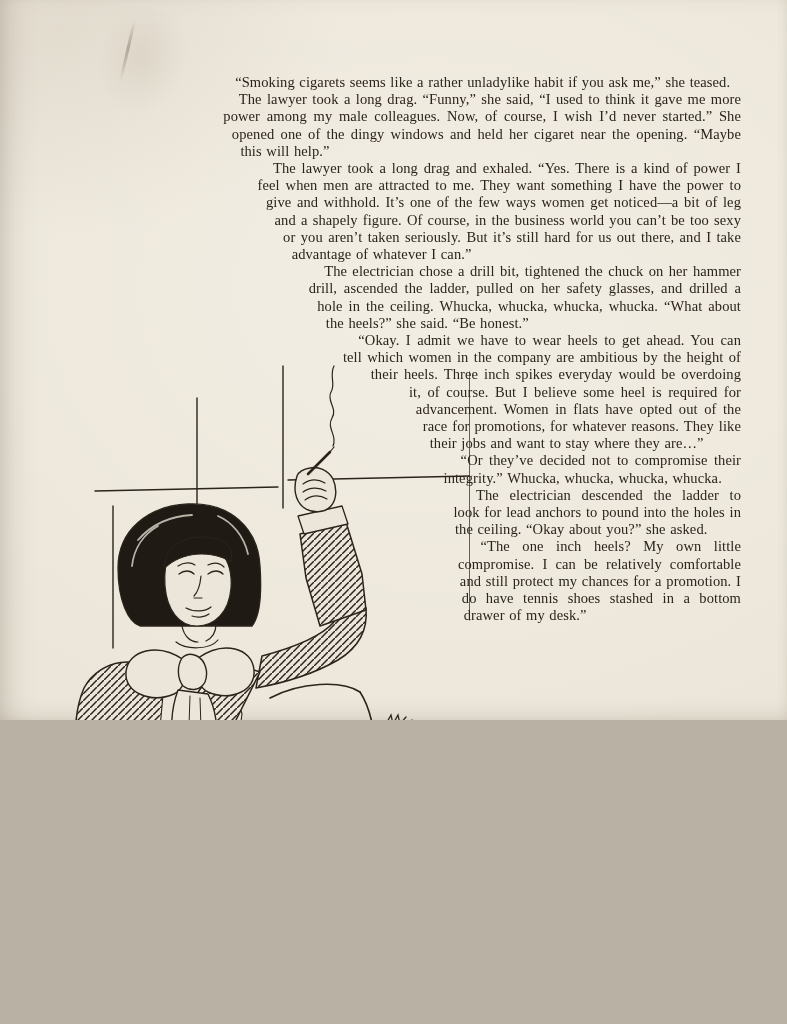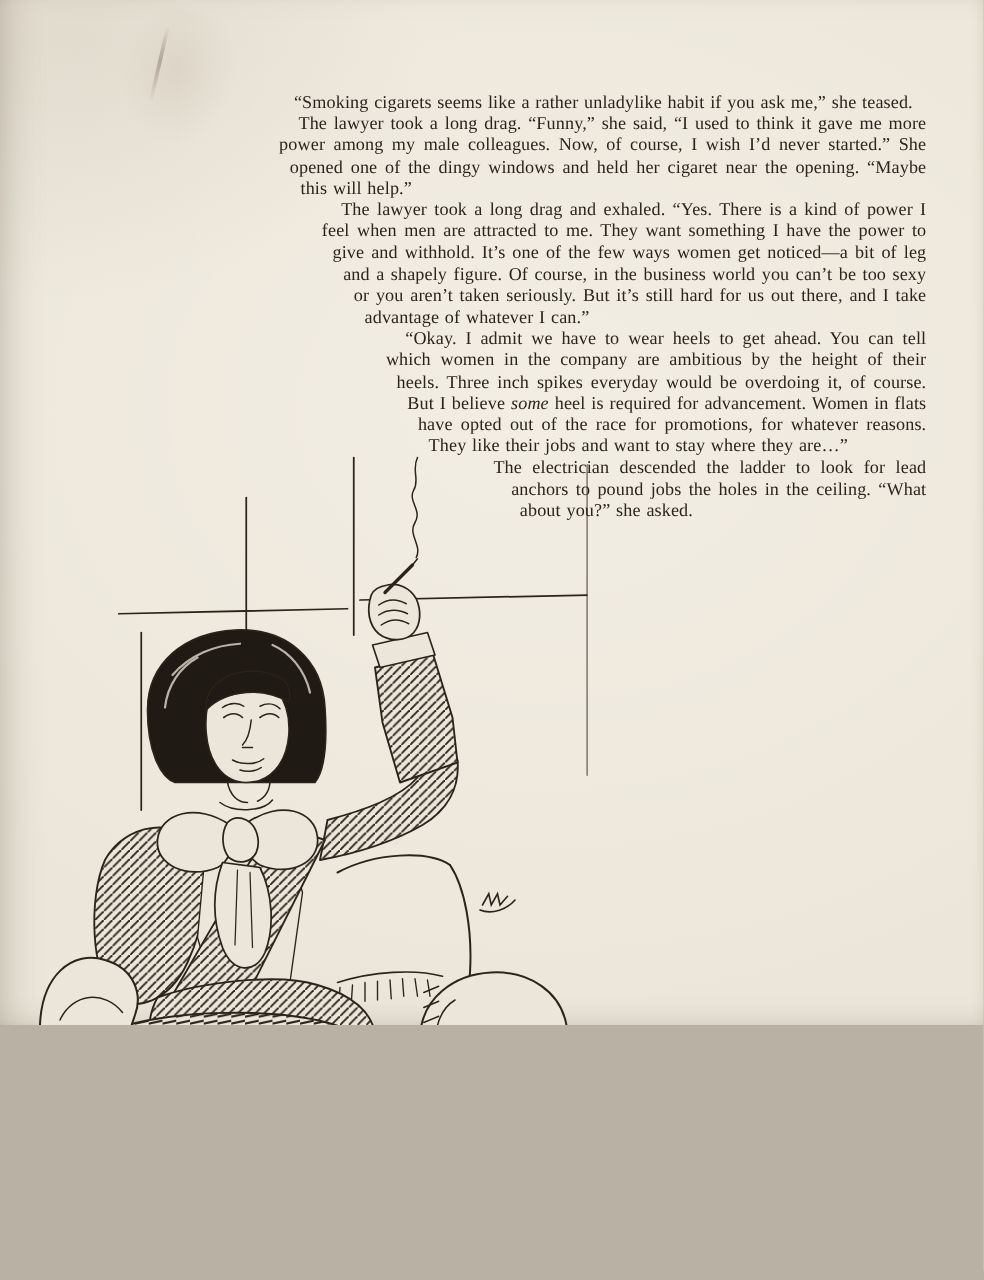--- a/index.html
+++ b/index.html
@@ -1,18 +1,18 @@
 <!DOCTYPE html>
 <html><head>
 <meta charset="utf-8">
 <style>
   html,body{margin:0;padding:0;}
   body{background:#b9b2a4;font-family:"Liberation Serif","DejaVu Serif",serif;}
   .paper{
-    position:relative;width:787px;height:820px;overflow:hidden;
+    position:relative;width:787px;height:720px;overflow:hidden;
     background:
       radial-gradient(ellipse 900px 700px at 55% 40%, rgba(255,252,244,.35), rgba(255,252,244,0) 70%),
       radial-gradient(ellipse 400px 300px at 8% 4%, rgba(140,124,104,.12), rgba(140,124,104,0) 70%),
       #ece6da;
     box-shadow:inset 22px 0 34px -22px rgba(95,84,66,.35), inset 0 -14px 30px -22px rgba(95,84,66,.28), inset -6px 0 14px -10px rgba(95,84,66,.2);
   }
   .crease{position:absolute;left:126px;top:20px;width:3px;height:62px;transform:rotate(13deg);
     background:linear-gradient(to bottom, rgba(120,103,85,0), rgba(120,103,85,.45) 45%, rgba(120,103,85,0));
     border-radius:2px;}
   .crease-smudge{position:absolute;left:96px;top:8px;width:90px;height:110px;transform:rotate(13deg);
@@ -21,21 +21,21 @@
     position:absolute;left:195px;top:74px;width:546px;z-index:2;
     font-size:14.5px;line-height:17.2px;color:#2a241d;text-align:justify;
     letter-spacing:.1px;word-spacing:.06em;
   }
   .illu-spacer{
     float:left;width:340px;height:905px;
     shape-outside:polygon(0px 0px,10px 0px,12px 30px,152px 312px,205px 318px,246px 420px,252px 430px,258px 500px,265px 562px,276px 620px,300px 688px,316px 762px,318px 822px,295px 868px,246px 905px,0px 905px);
     shape-margin:5px;
   }
   .para{margin:0;text-indent:24px;}
-  .ital{font-style:italic;}
+  .ital{}
   .illustration{position:absolute;left:20px;top:358px;width:450px;height:655px;z-index:1;}
   .page-number{position:absolute;left:45px;top:950px;font-size:16px;color:#3d3830;z-index:2;}
 </style>
 </head>
 <body>
 
 <div class="paper">
   <div class="crease-smudge"></div>
   <div class="crease"></div>
 
@@ -137,18 +137,21 @@
 
       <path d="M366,366 l5,-9 l2,9 l5,-9 l2,9 l6,-7 M364,370 C374,374 386,369 392,362" stroke="#2a241c" stroke-width="1.3" fill="none" stroke-linecap="round"></path>
     </svg>
   </div>
 
   <div class="text-col">
     <div class="illu-spacer"></div>
     <p class="para">“Smoking cigarets seems like a rather unladylike habit if you ask me,” she teased.</p>
     <p class="para">The lawyer took a long drag. “Funny,” she said, “I used to think it gave me more power among my male colleagues. Now, of course, I wish I’d never started.” She opened one of the dingy windows and held her cigaret near the opening. “Maybe this will help.”</p>
     <p class="para">The lawyer took a long drag and exhaled. “Yes. There is a kind of power I feel when men are attracted to me. They want something I have the power to give and withhold. It’s one of the few ways women get noticed—a bit of leg and a shapely figure. Of course, in the business world you can’t be too sexy or you aren’t taken seriously. But it’s still hard for us out there, and I take advantage of whatever I can.”</p>
+    <p class="para">The electrician chose a drill bit, tightened the chuck on her hammer drill, ascended the ladder, pulled on her safety glasses, and drilled a hole in the ceiling. Whucka, whucka, whucka, whucka. “What about the heels?” she said. “Be honest.”</p>
     <p class="para"><span>“Okay. I admit we have to wear heels to get ahead. You can tell which women in the company are ambitious by the height of their heels. Three inch spikes everyday would be overdoing it, of course. But I believe </span><span class="ital">some</span><span> heel is required for advancement. Women in flats have opted out of the race for promotions, for whatever reasons. They like their jobs and want to stay where they are…”</span></p>
-    <p class="para">The electrician descended the ladder to look for lead anchors to pound jobs the holes in the ceiling. “What about you?” she asked.</p>
+    <p class="para">“Or they’ve decided not to compromise their integrity.” Whucka, whucka, whucka, whucka.</p>
+    <p class="para">The electrician descended the ladder to look for lead anchors to pound into the holes in the ceiling. “Okay about you?” she asked.</p>
+    <p class="para">“The one inch heels? My own little compromise. I can be relatively comfortable and still protect my chances for a promotion. I do have tennis shoes stashed in a bottom drawer of my desk.”</p>
   </div>
 
   <div class="page-number">30</div>
 </div>
 
 </body></html>

